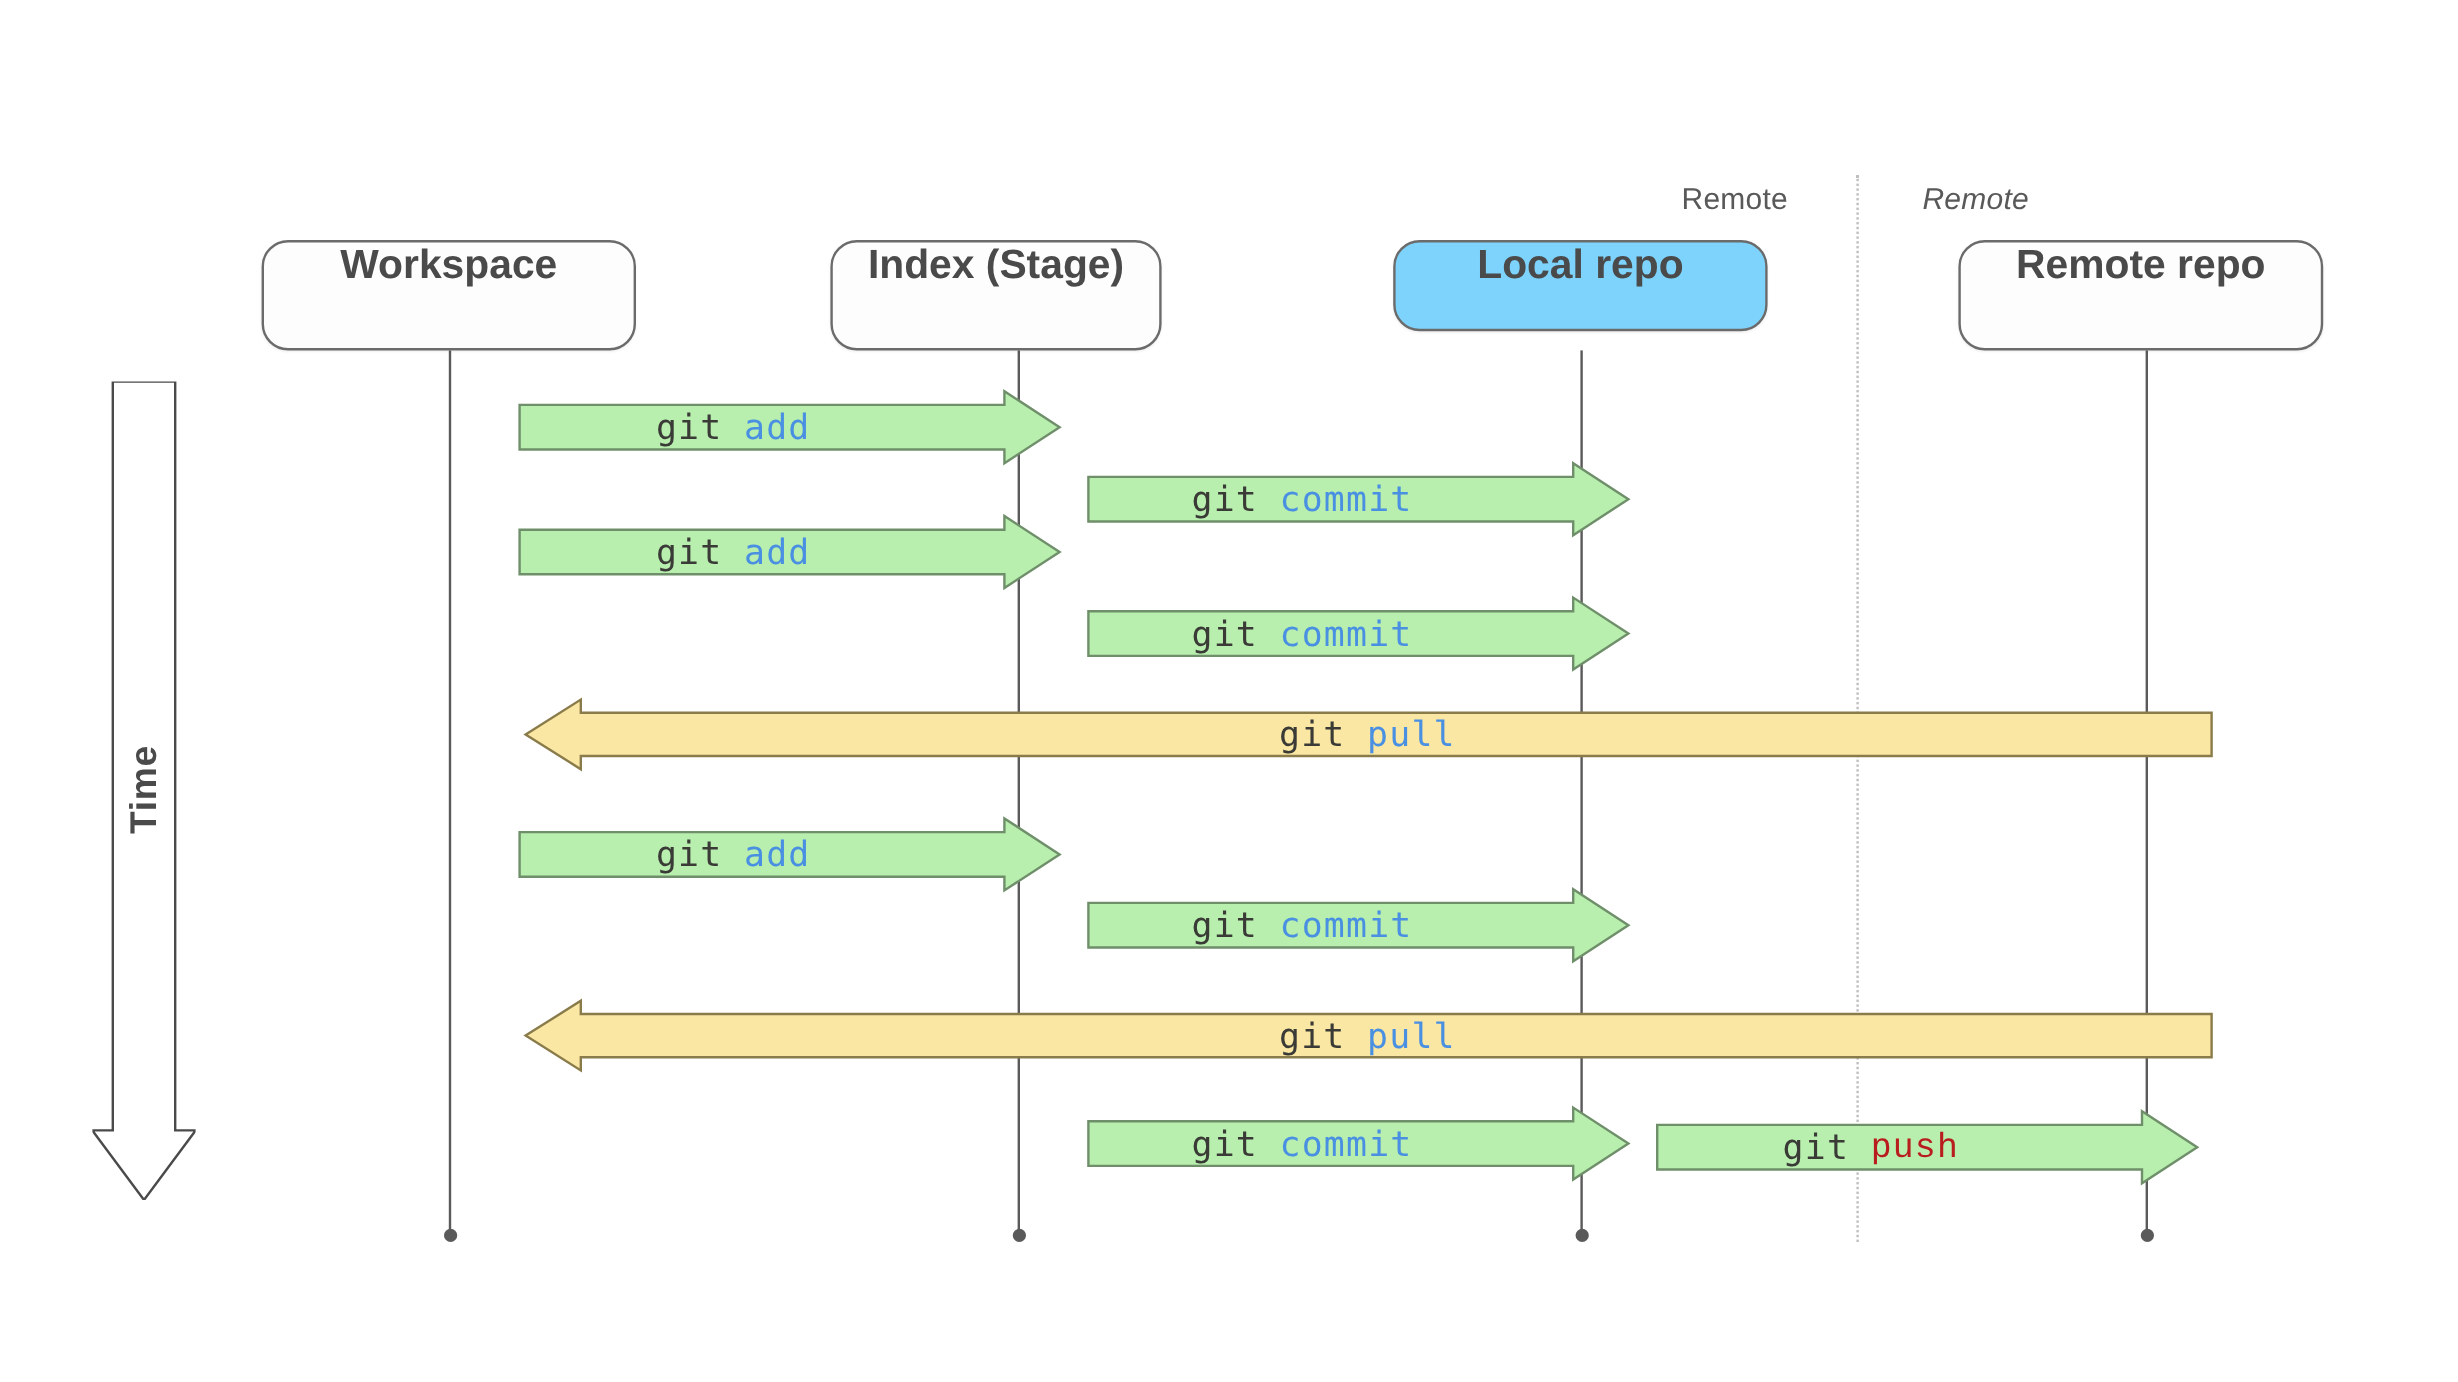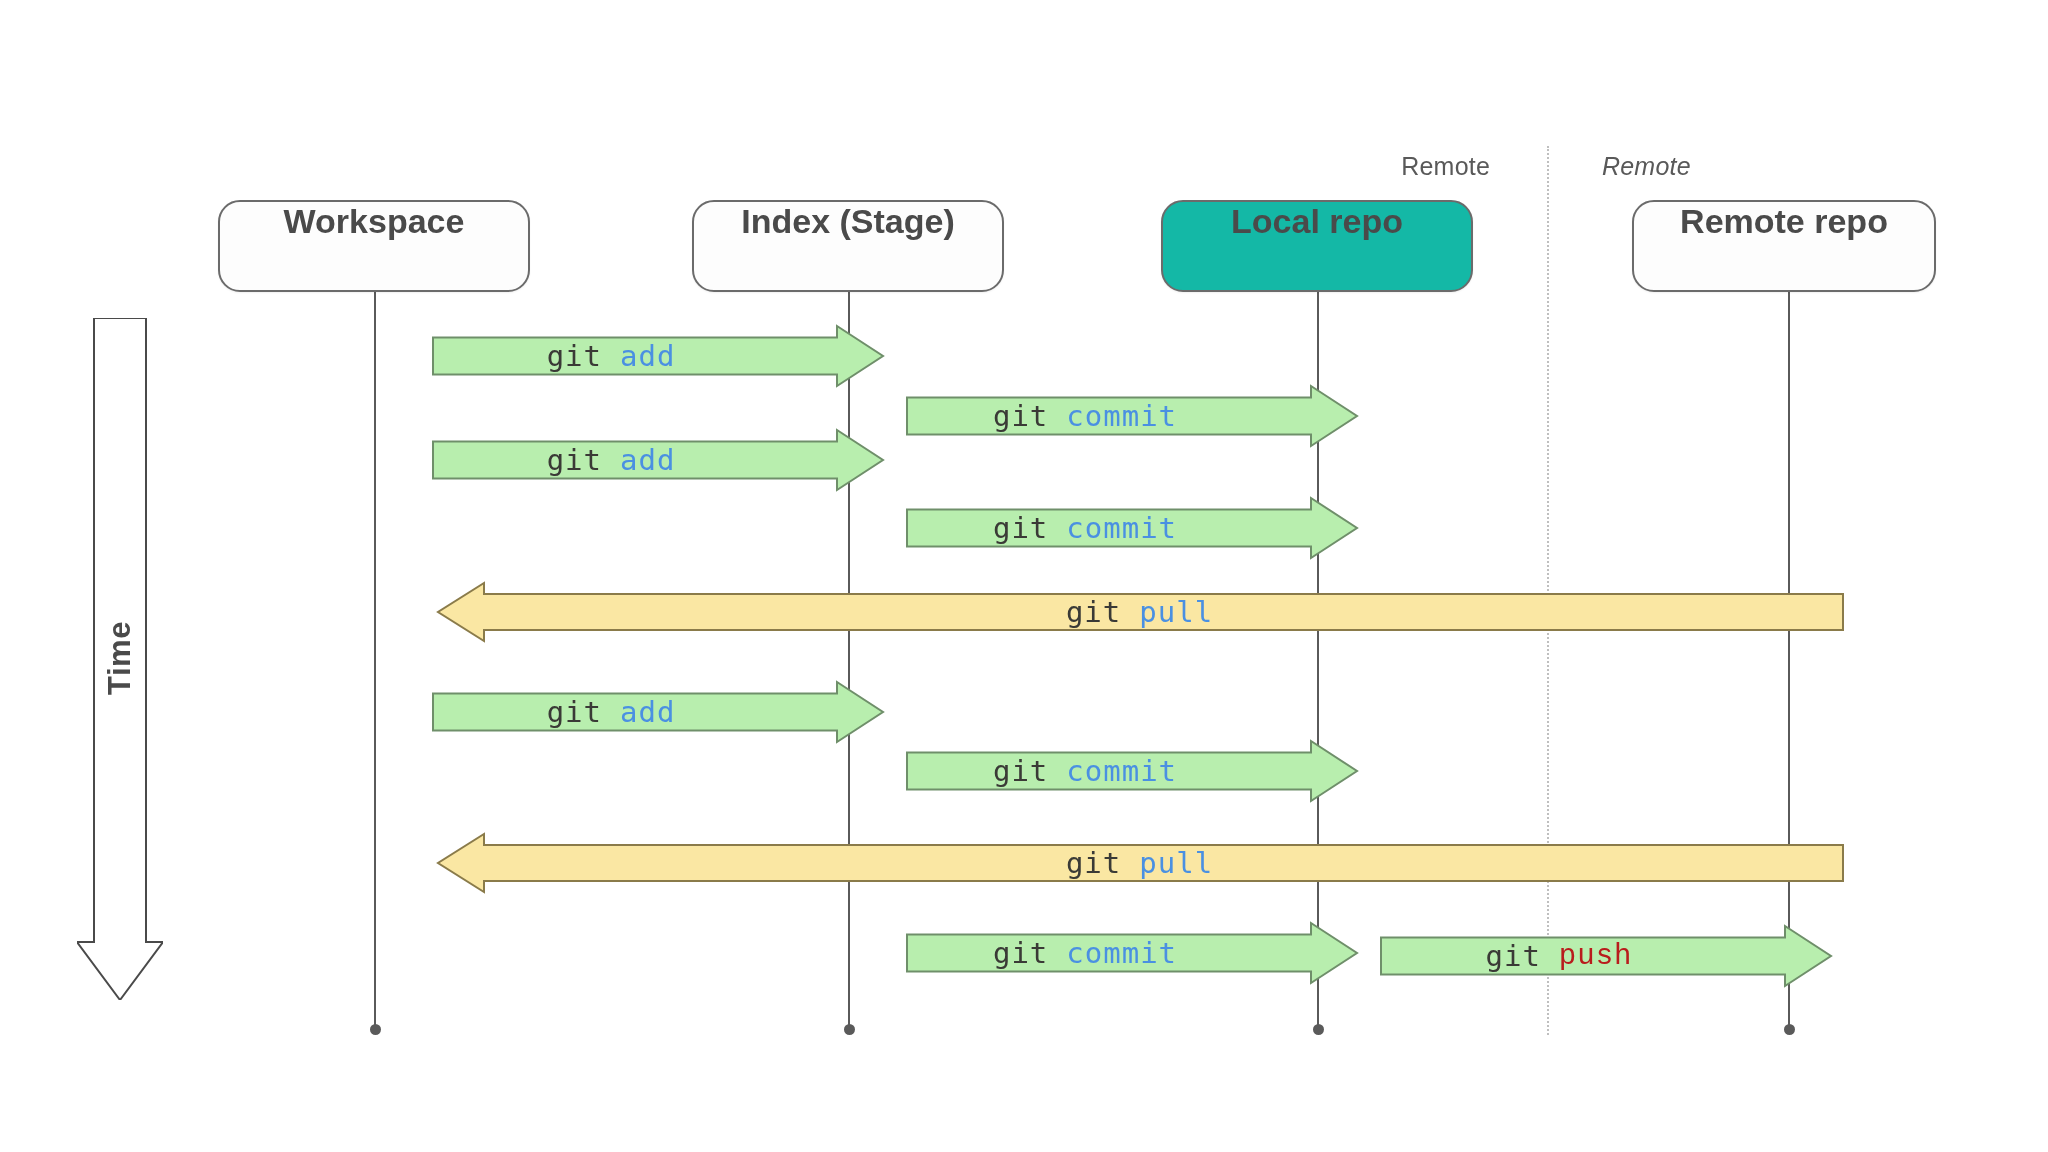--- a/index.html
+++ b/index.html
@@ -114,26 +114,26 @@
     <div class="zone-divider" style="left: 1547px; top: 146px; height: 889px; border-left-color: rgb(191, 191, 191);"></div>
     <div class="zone-label" style="left: 1490px; top: 152px; transform: translateX(-100%);">Remote</div>
     <div class="zone-label" style="left: 1602px; top: 152px; font-style: italic;">Remote</div>
     <div class="lifeline" style="left: 374px; top: 292px; height: 736px; border-left-color: rgb(90, 90, 90);"></div>
     <div class="lifeline-dot" style="left: 370px; top: 1024px; background: rgb(90, 90, 90);"></div>
     <div class="participant" style="left: 218px; top: 200px; width: 312px; height: 92px; border-color: rgb(107, 107, 107); background: rgb(253, 253, 253); color: rgb(74, 74, 74);">
       <span>Workspace</span>
     </div>
     <div class="lifeline" style="left: 848px; top: 292px; height: 736px; border-left-color: rgb(90, 90, 90);"></div>
     <div class="lifeline-dot" style="left: 844px; top: 1024px; background: rgb(90, 90, 90);"></div>
-    <div class="participant" style="left: 692px; top: 200px; width: 312px; height: 92px; border-color: rgb(107, 107, 107); background: rgb(253, 253, 253); color: rgb(74, 74, 74);">
+    <div class="participant" style="left: 692px; top: 200px; width: 276px; height: 92px; border-color: rgb(107, 107, 107); background: rgb(253, 253, 253); color: rgb(74, 74, 74);">
       <span>Index (Stage)</span>
     </div>
     <div class="lifeline" style="left: 1317px; top: 292px; height: 736px; border-left-color: rgb(90, 90, 90);"></div>
     <div class="lifeline-dot" style="left: 1313px; top: 1024px; background: rgb(90, 90, 90);"></div>
-    <div class="participant" style="left: 1161px; top: 200px; width: 312px; height: 92px; border-color: rgb(107, 107, 107); background: #14b8a6; color: rgb(74, 74, 74);">
+    <div class="participant" style="left: 1161px; top: 200px; width: 312px; height: 76px; border-color: rgb(107, 107, 107); background: #7dd3fc; color: rgb(74, 74, 74);">
       <span>Local repo</span>
     </div>
     <div class="lifeline" style="left: 1788px; top: 292px; height: 736px; border-left-color: rgb(90, 90, 90);"></div>
     <div class="lifeline-dot" style="left: 1784px; top: 1024px; background: rgb(90, 90, 90);"></div>
     <div class="participant" style="left: 1632px; top: 200px; width: 304px; height: 92px; border-color: rgb(107, 107, 107); background: rgb(253, 253, 253); color: rgb(74, 74, 74);">
       <span>Remote repo</span>
     </div>
     <div class="time-arrow" style="left: 77px; top: 318px; width: 86px; height: 682px;"><svg width="86" height="682">
         <polygon points="17,0 69,0 69,624 86,624 43,682 0,624 17,624" fill="#ffffff" stroke="#4a4a4a" stroke-width="2" stroke-linejoin="miter"></polygon>
       </svg></div>

